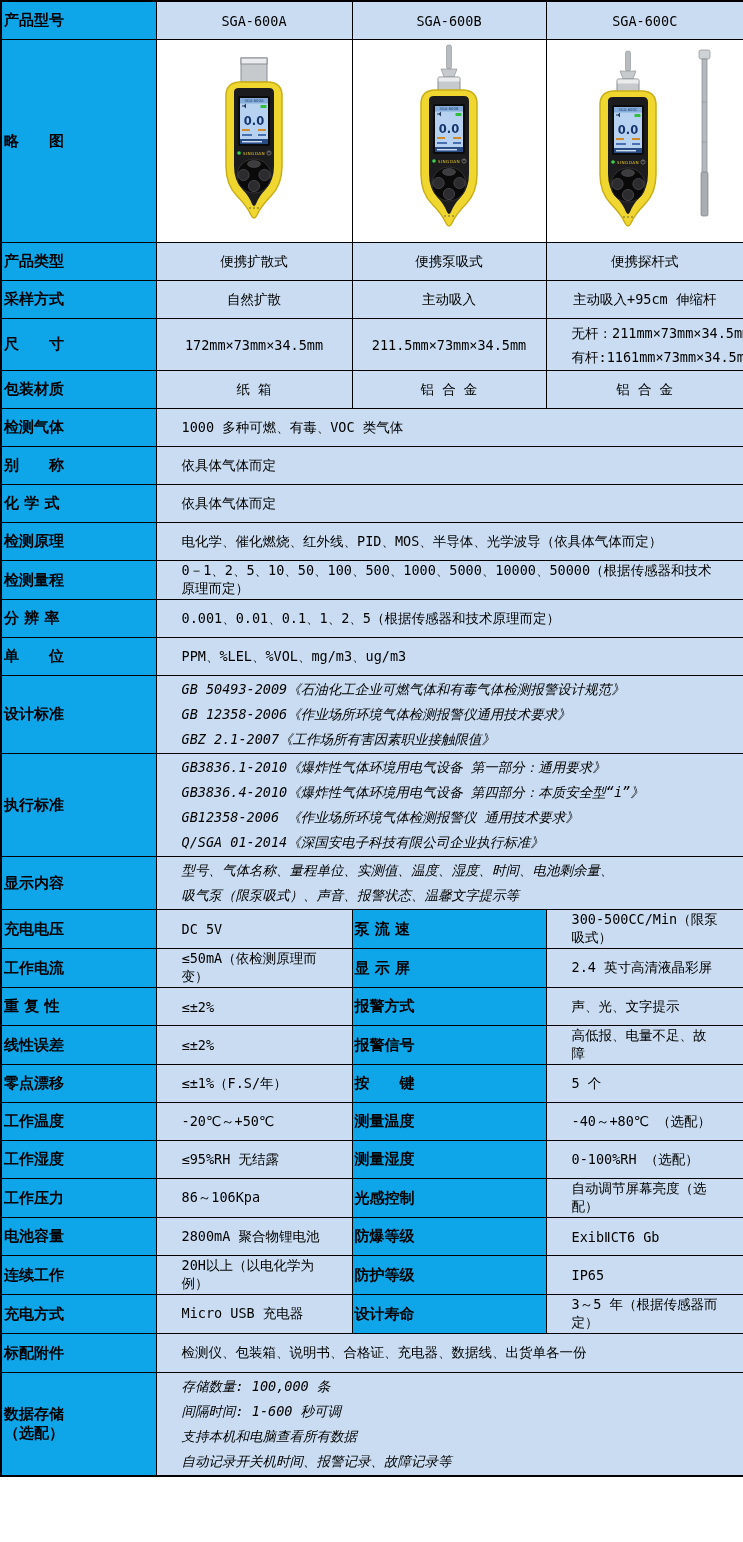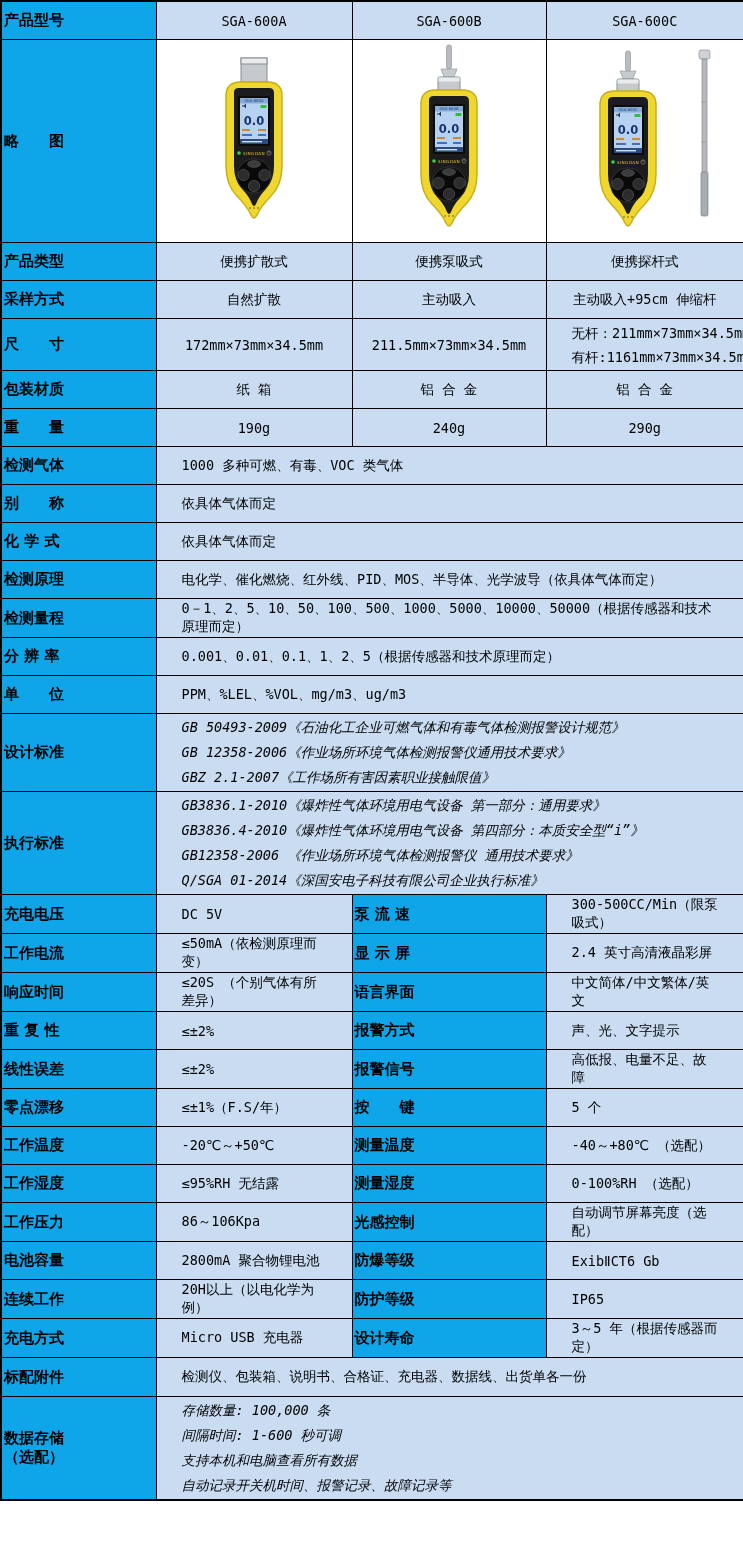--- a/index.html
+++ b/index.html
@@ -200,26 +200,20 @@
       <div class="ln2">无杆：211mm×73mm×34.5mm</div>
       <div class="ln2">有杆:1161mm×73mm×34.5mm</div>
     </td>
   </tr>
   <tr style="height:37px">
     <td class="lbl">包装材质</td>
     <td class="val c">纸 箱</td>
     <td class="val c">铝 合 金</td>
     <td class="val c">铝 合 金</td>
   </tr>
-  <tr style="height:37px">
-    <td class="lbl">重　　量</td>
-    <td class="val c">190g</td>
-    <td class="val c">240g</td>
-    <td class="val c">290g</td>
-  </tr>
 
   <tr style="height:37px">
     <td class="lbl">检测气体</td>
     <td class="val" colspan="3">1000 多种可燃、有毒、VOC 类气体</td>
   </tr>
   <tr style="height:38px">
     <td class="lbl">别　　称</td>
     <td class="val" colspan="3">依具体气体而定</td>
   </tr>
   <tr style="height:38px">
@@ -252,38 +246,39 @@
   </tr>
   <tr style="height:100px">
     <td class="lbl">执行标准</td>
     <td class="val" colspan="3">
       <div class="ln">GB3836.1-2010《爆炸性气体环境用电气设备  第一部分：通用要求》</div>
       <div class="ln">GB3836.4-2010《爆炸性气体环境用电气设备  第四部分：本质安全型“i”》</div>
       <div class="ln">GB12358-2006 《作业场所环境气体检测报警仪  通用技术要求》</div>
       <div class="ln">Q/SGA 01-2014《深国安电子科技有限公司企业执行标准》</div>
     </td>
   </tr>
+  <tr style="height:53px">
+    <td class="lbl">显示内容</td>
+    <td class="val" colspan="3">
+      <div class="ln">型号、气体名称、量程单位、实测值、温度、湿度、时间、电池剩余量、</div>
+      <div class="ln">吸气泵（限泵吸式）、声音、报警状态、温馨文字提示等</div>
+    </td>
+  </tr>
 
   <tr style="height:37px">
     <td class="lbl">充电电压</td>
     <td class="val">DC 5V</td>
     <td class="lbl">泵 流 速</td>
     <td class="val">300-500CC/Min（限泵吸式）</td>
   </tr>
   <tr style="height:37px">
     <td class="lbl">工作电流</td>
     <td class="val">≤50mA（依检测原理而变）</td>
     <td class="lbl">显 示 屏</td>
     <td class="val">2.4 英寸高清液晶彩屏</td>
-  </tr>
-  <tr style="height:37px">
-    <td class="lbl">响应时间</td>
-    <td class="val">≤20S （个别气体有所差异）</td>
-    <td class="lbl">语言界面</td>
-    <td class="val">中文简体/中文繁体/英文</td>
   </tr>
   <tr style="height:37px">
     <td class="lbl">重 复 性</td>
     <td class="val">≤±2%</td>
     <td class="lbl">报警方式</td>
     <td class="val">声、光、文字提示</td>
   </tr>
   <tr style="height:37px">
     <td class="lbl">线性误差</td>
     <td class="val">≤±2%</td>

